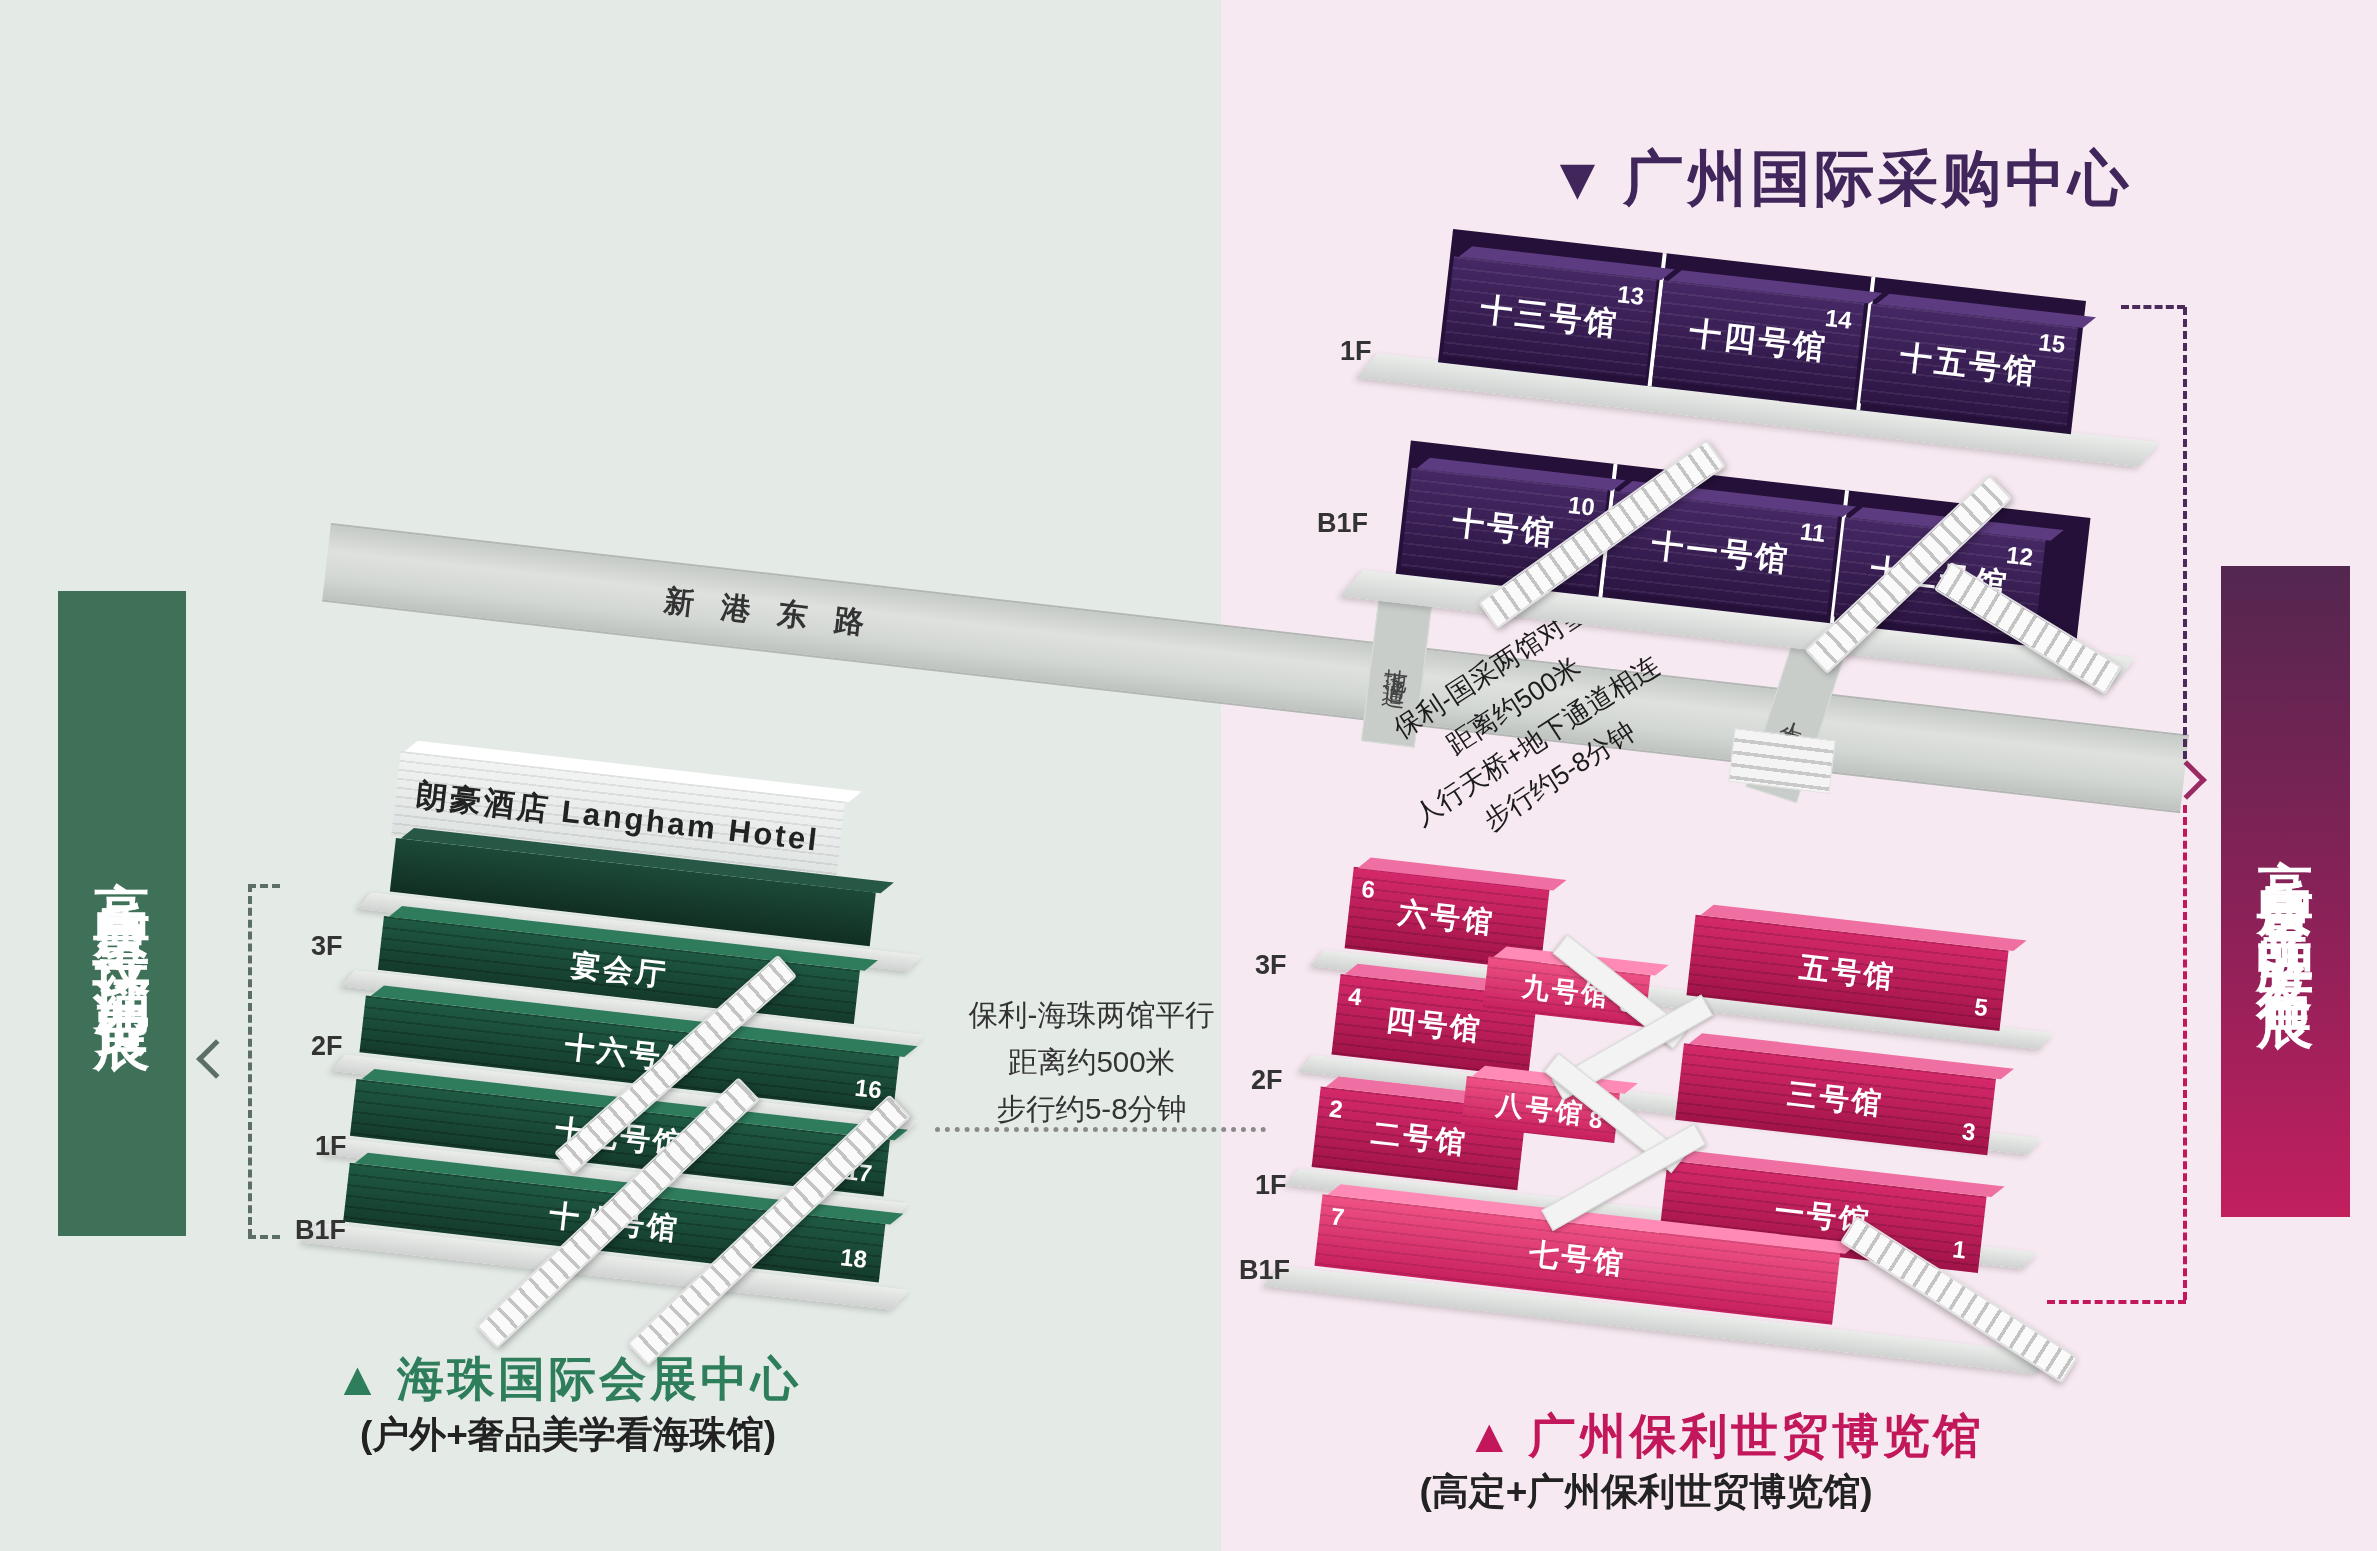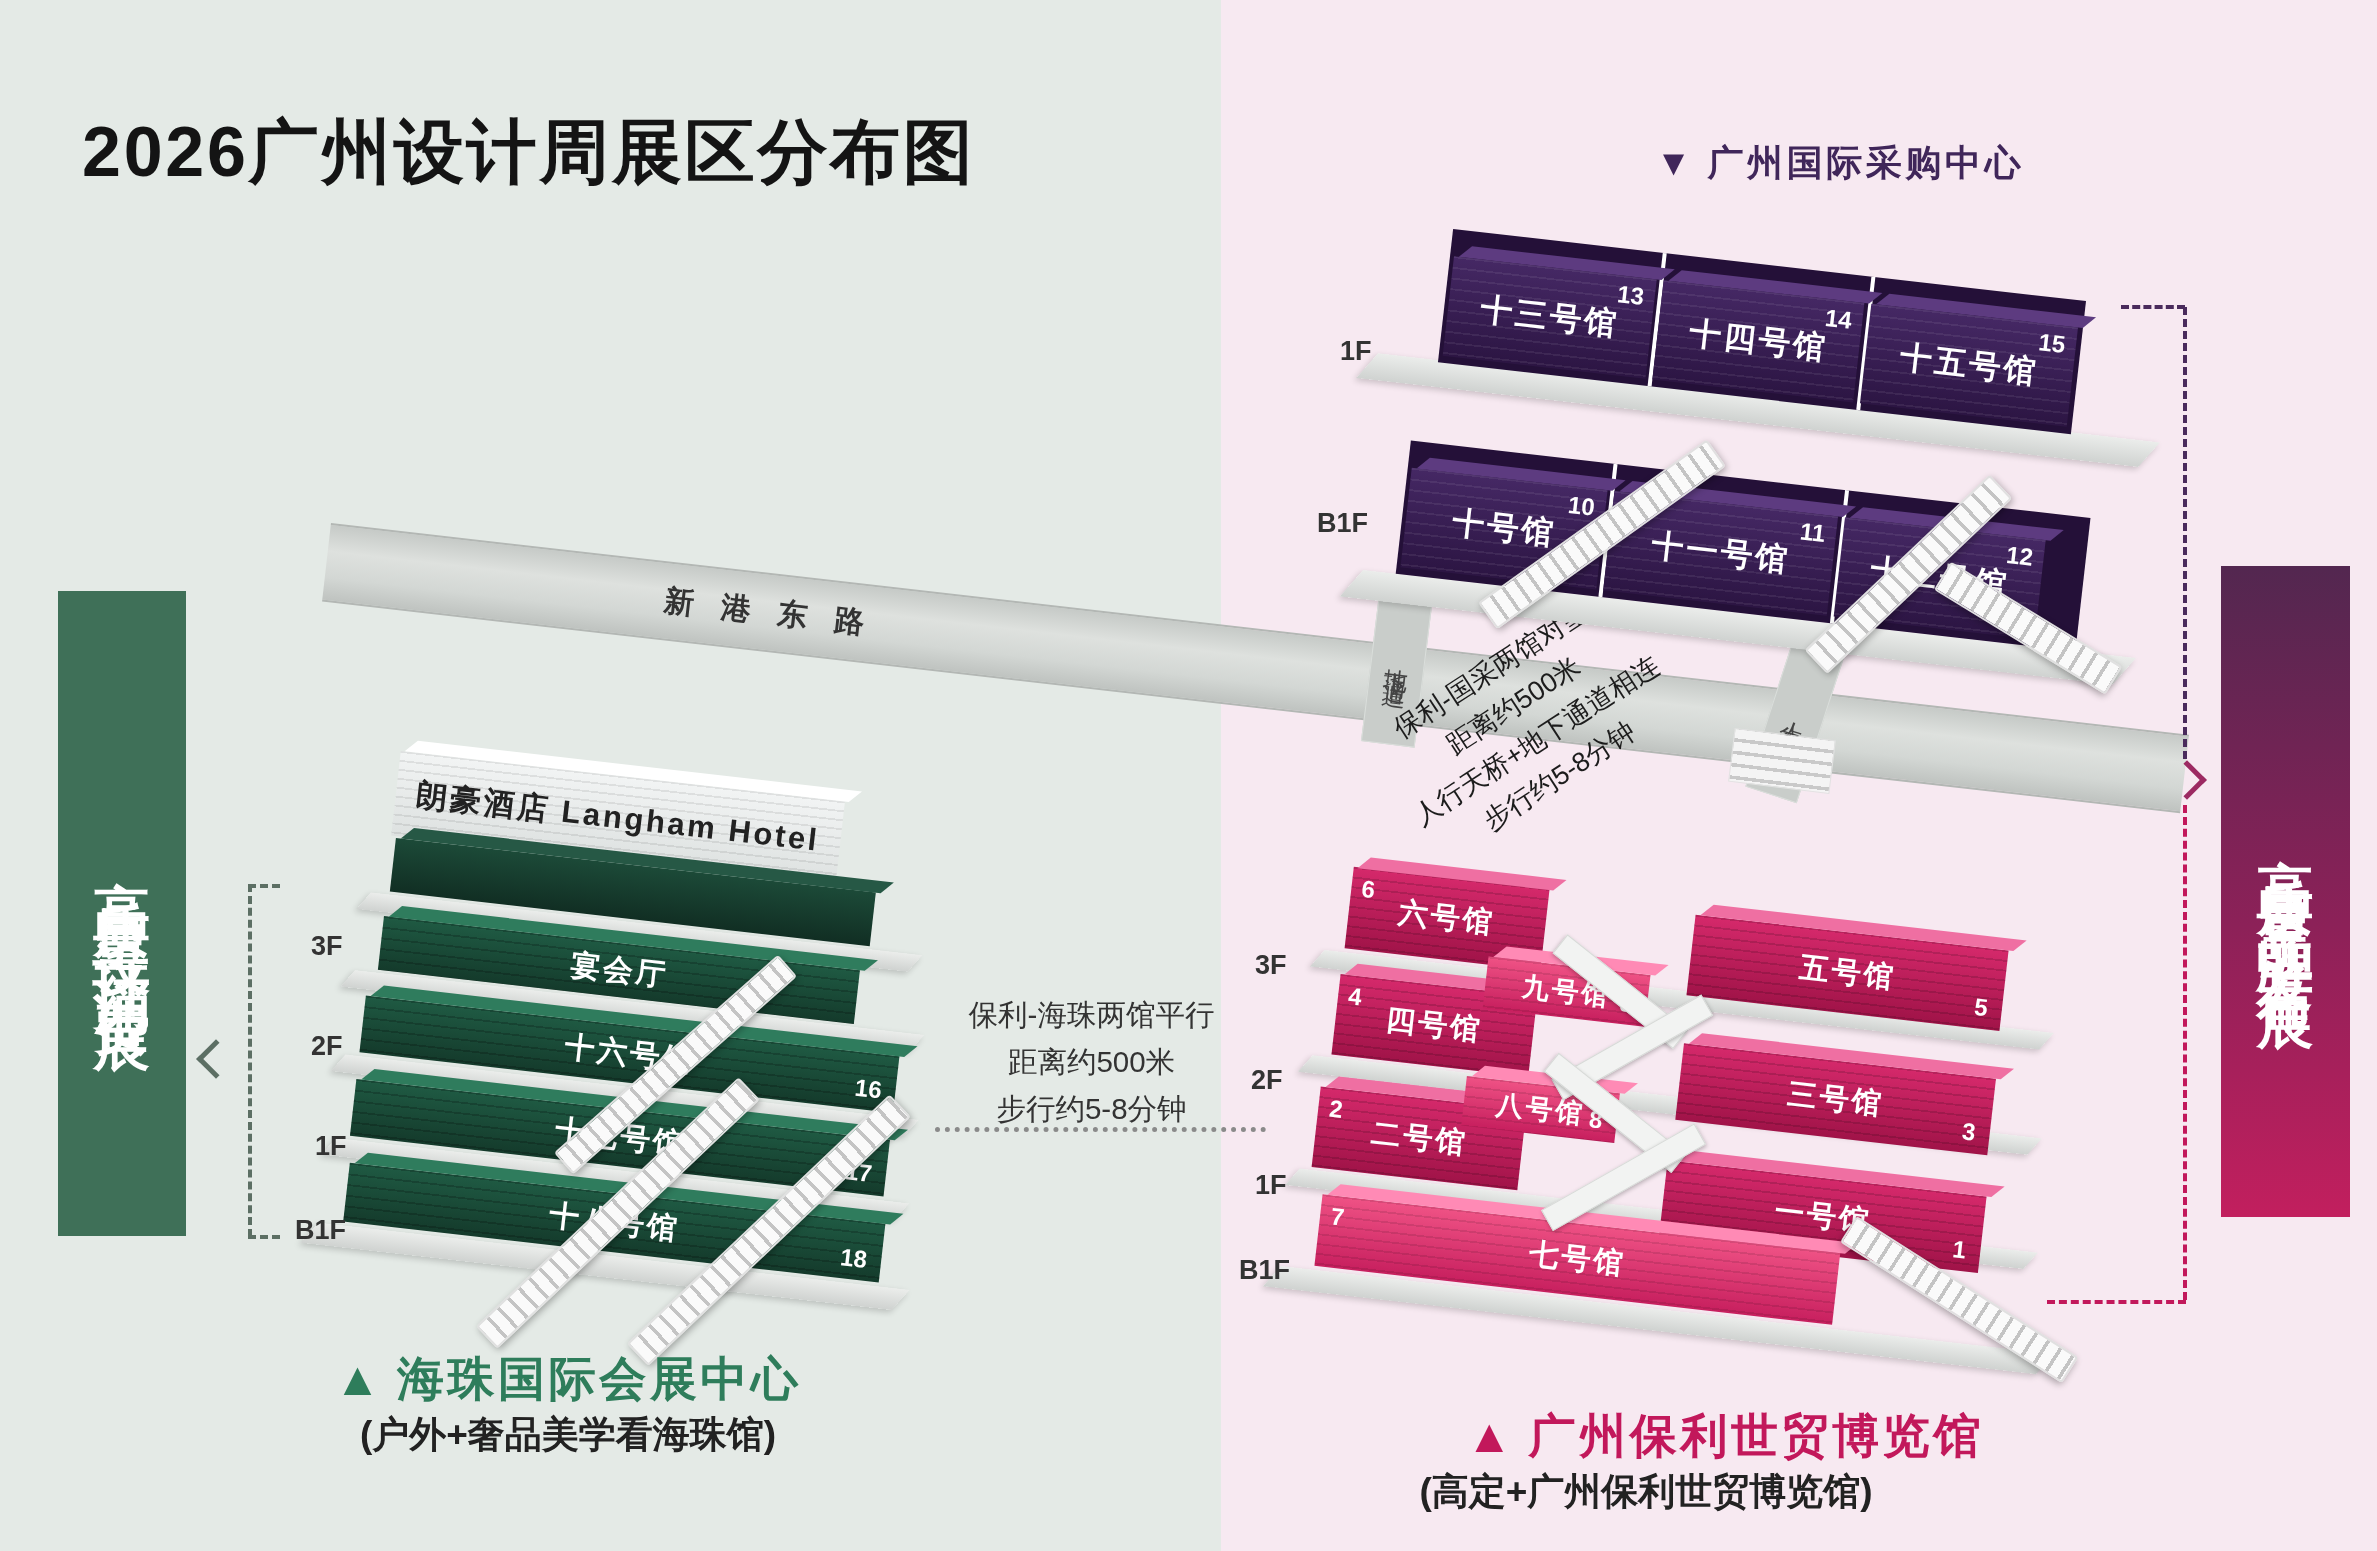--- a/index.html
+++ b/index.html
@@ -79,38 +79,37 @@
   .walk{position:absolute;height:21.5px;z-index:4;background:#f2f3f2;
     border:1.8px solid #d7d9d7;box-shadow:0 1.8px 4.5px rgba(0,0,0,.25);}
   .num{position:absolute;font-size:24px;color:#fff;font-weight:bold;letter-spacing:0;z-index:4;}
   .num-tr{top:5.4px;right:10.7px;}
   .num-br{bottom:7.2px;right:14.3px;}
   .num-l{top:7.2px;left:10.7px;}
   .flabel{position:absolute;font-size:27px;font-weight:bold;color:#333;z-index:6;}
 
   .center-title{position:absolute;text-align:center;font-weight:bold;}
   .gc-note{left:1527px;top:82px;width:626px;font-size:35px;color:#222;font-weight:bold;}
-  .gc-title{left:1527px;top:139px;width:626px;font-size:36px;color:#40265a;letter-spacing:3.6px;}
+  .gc-title{left:1527px;top:139px;width:626px;font-size:60px;color:#40265a;letter-spacing:3.6px;}
   .hz-title{left:246px;top:1348px;width:644px;font-size:47px;color:#2e7d5b;letter-spacing:3.6px;}
   .hz-note{left:246px;top:1410px;width:644px;font-size:37px;color:#222;}
   .poly-title{left:1403px;top:1405px;width:644px;font-size:47px;color:#c2185b;letter-spacing:3.6px;}
   .poly-note{left:1324px;top:1467px;width:644px;font-size:37px;color:#222;}
   .marker{margin-right:12.5px;}
 
   .dash{position:absolute;}
   .chev{position:absolute;width:23px;height:23px;border-style:solid;}
 </style>
 </head>
 <body>
 
 <div class="stage">
 
   <div class="abs bg-right"></div>
 
-  <h1 class="abs page-title">2026广州设计周展区分布图</h1>
 
   <div class="abs banner banner-left">高质量设计消费展</div>
   <div class="abs banner banner-right">高质量品牌发布展</div>
 
   <div class="abs road">
     <span class="road-label">新港东路</span>
   </div>
   <div class="abs crossband underpass">
     <span>地下通道</span>
   </div>

